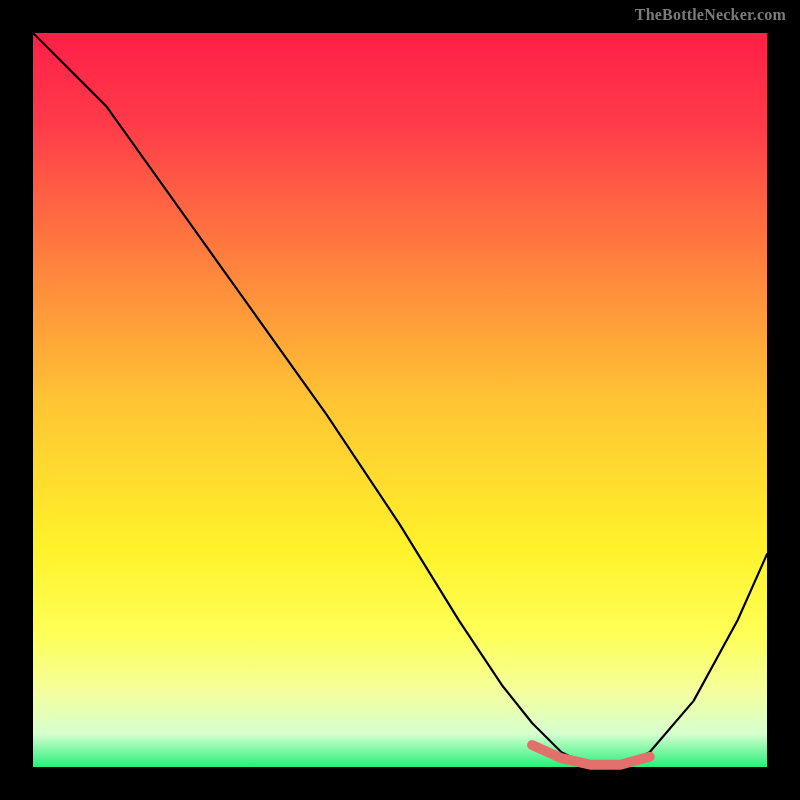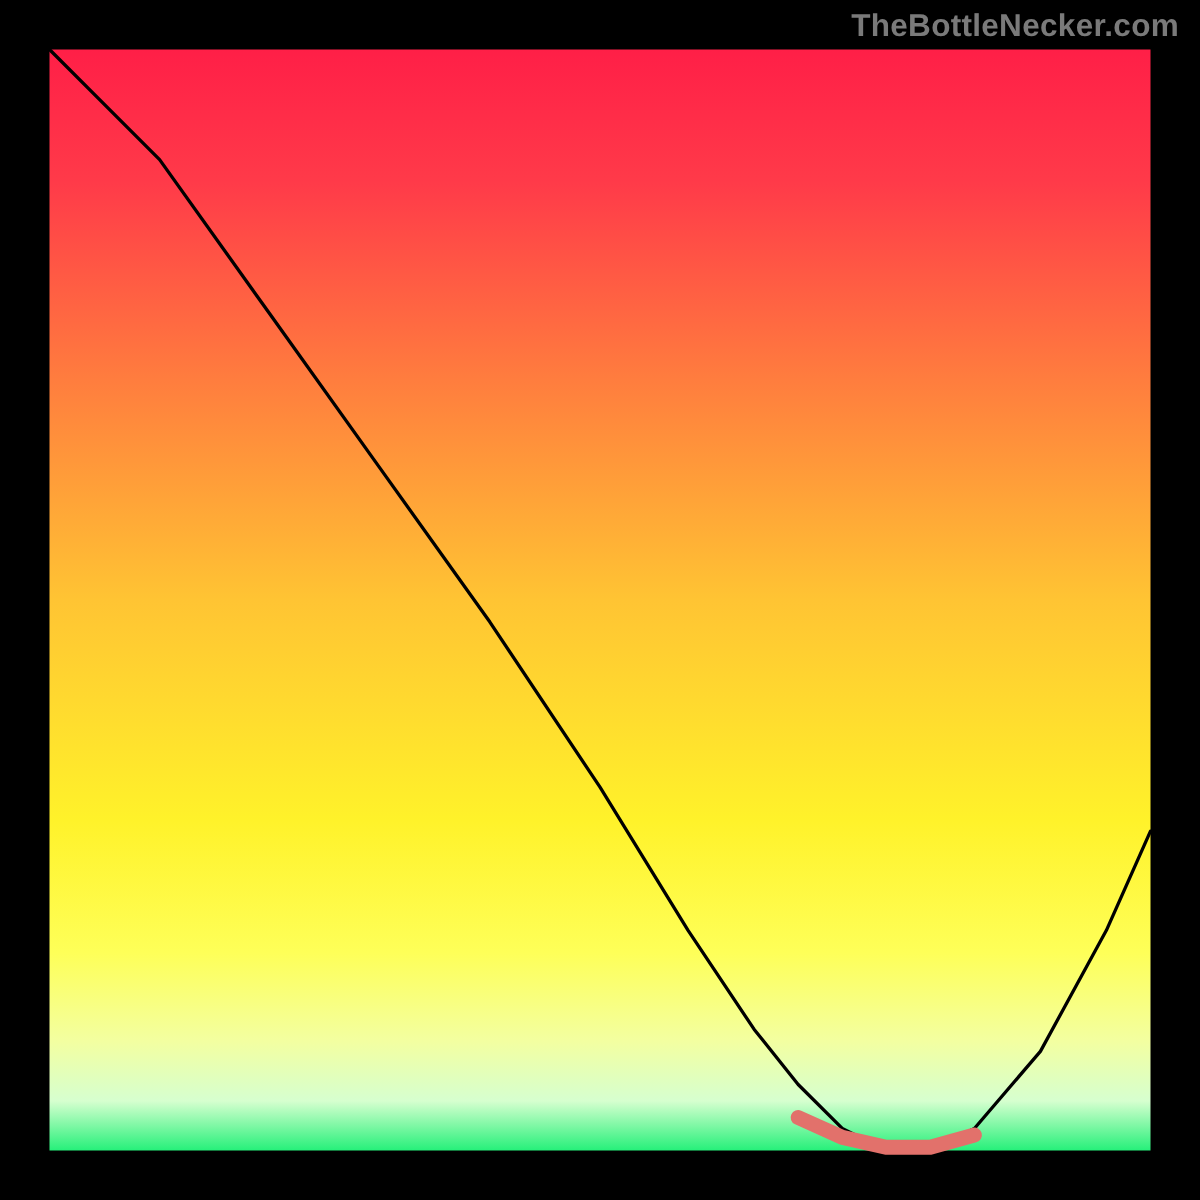--- a/index.html
+++ b/index.html
@@ -14,24 +14,25 @@
   .frame {
     position: absolute;
     inset: 0;
     background: #000;
   }
   .watermark {
     position: absolute;
     top: 6px;
     right: 14px;
     color: #7a7a7a;
-    font-size: 21px;
+    font-size: 16px;
     font-weight: 600;
     letter-spacing: 0.2px;
     z-index: 5;
+    font-family: Liberation Serif, serif;
   }
   svg {
     position: absolute;
     inset: 0;
   }
   .curve {
     fill: none;
     stroke: #000;
     stroke-width: 2.2;
     stroke-linejoin: round;

